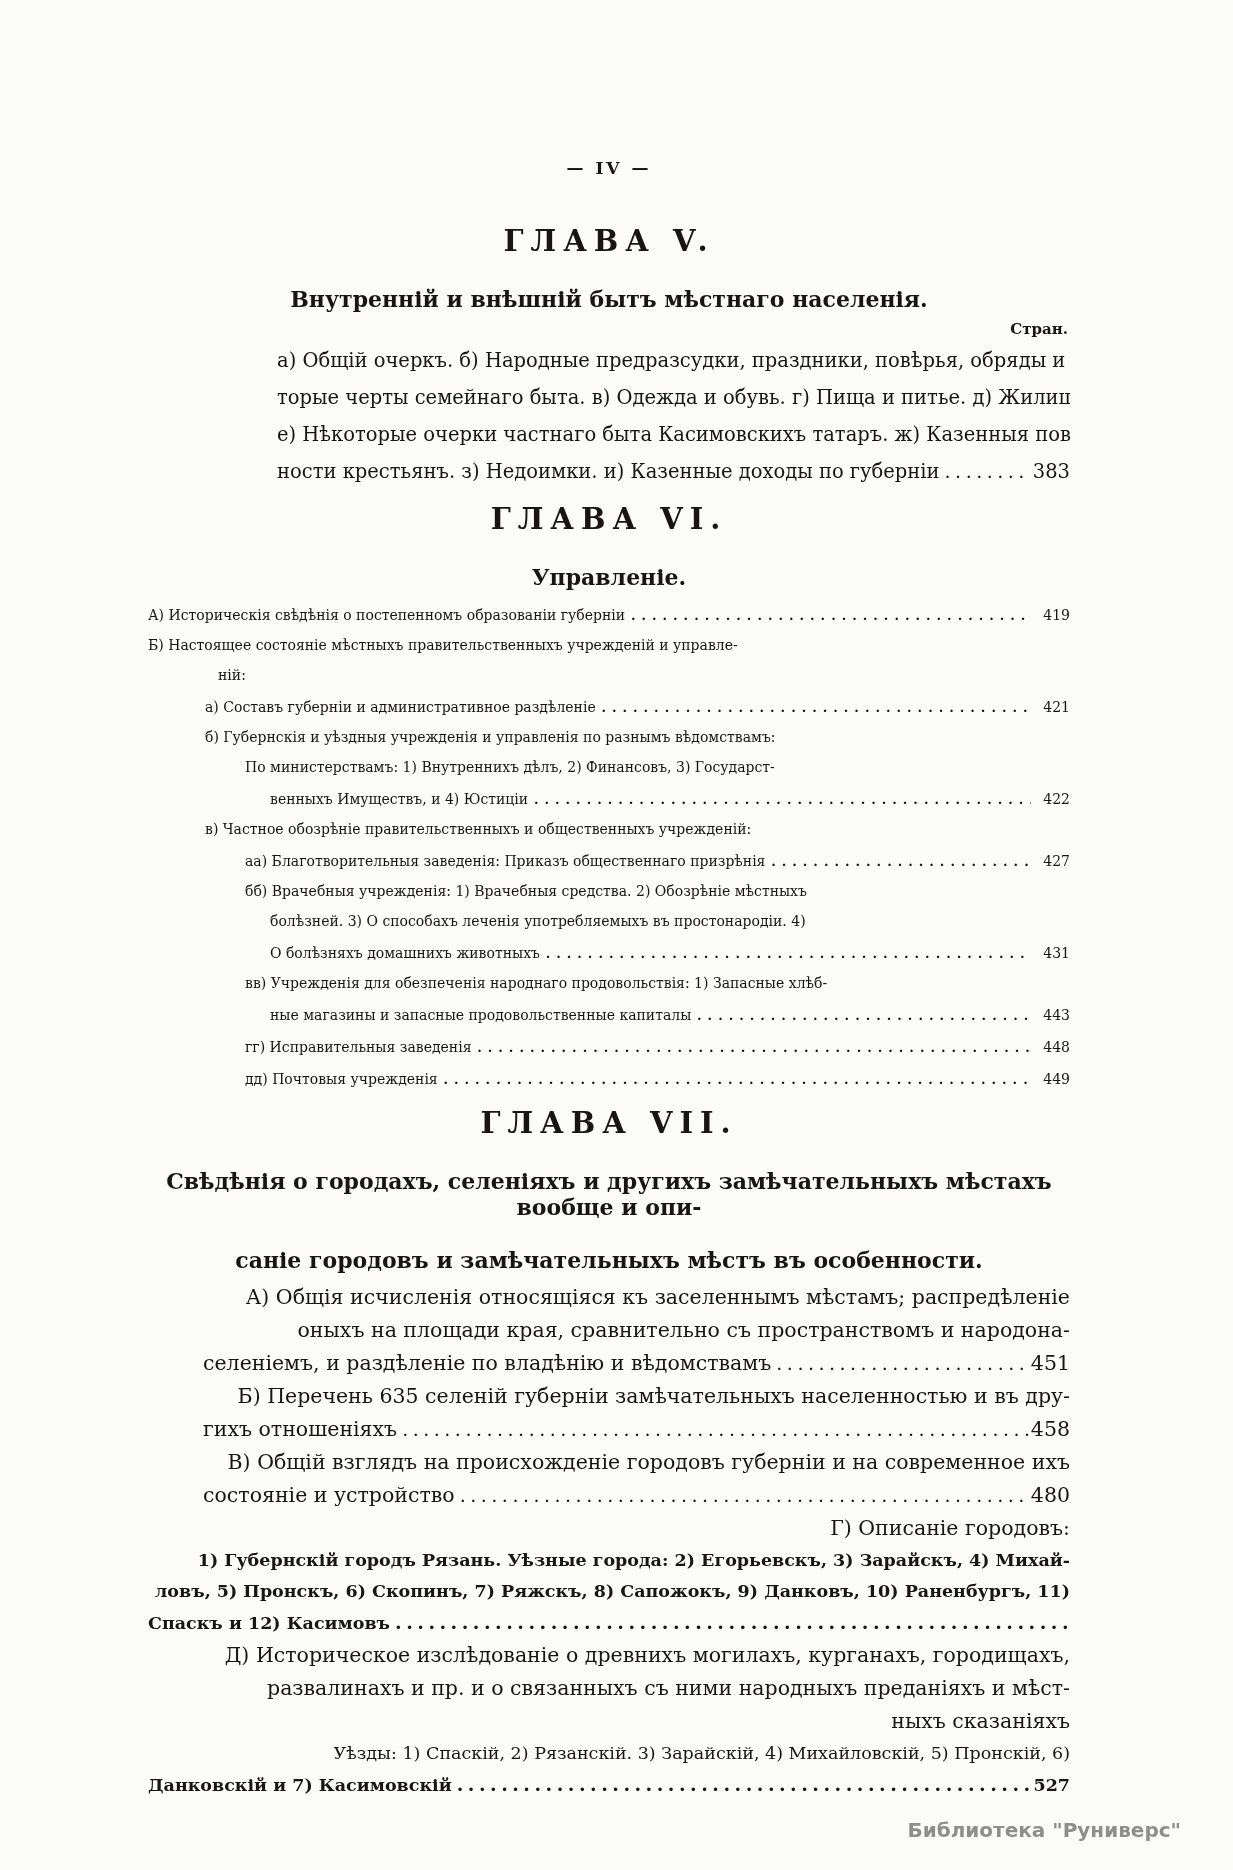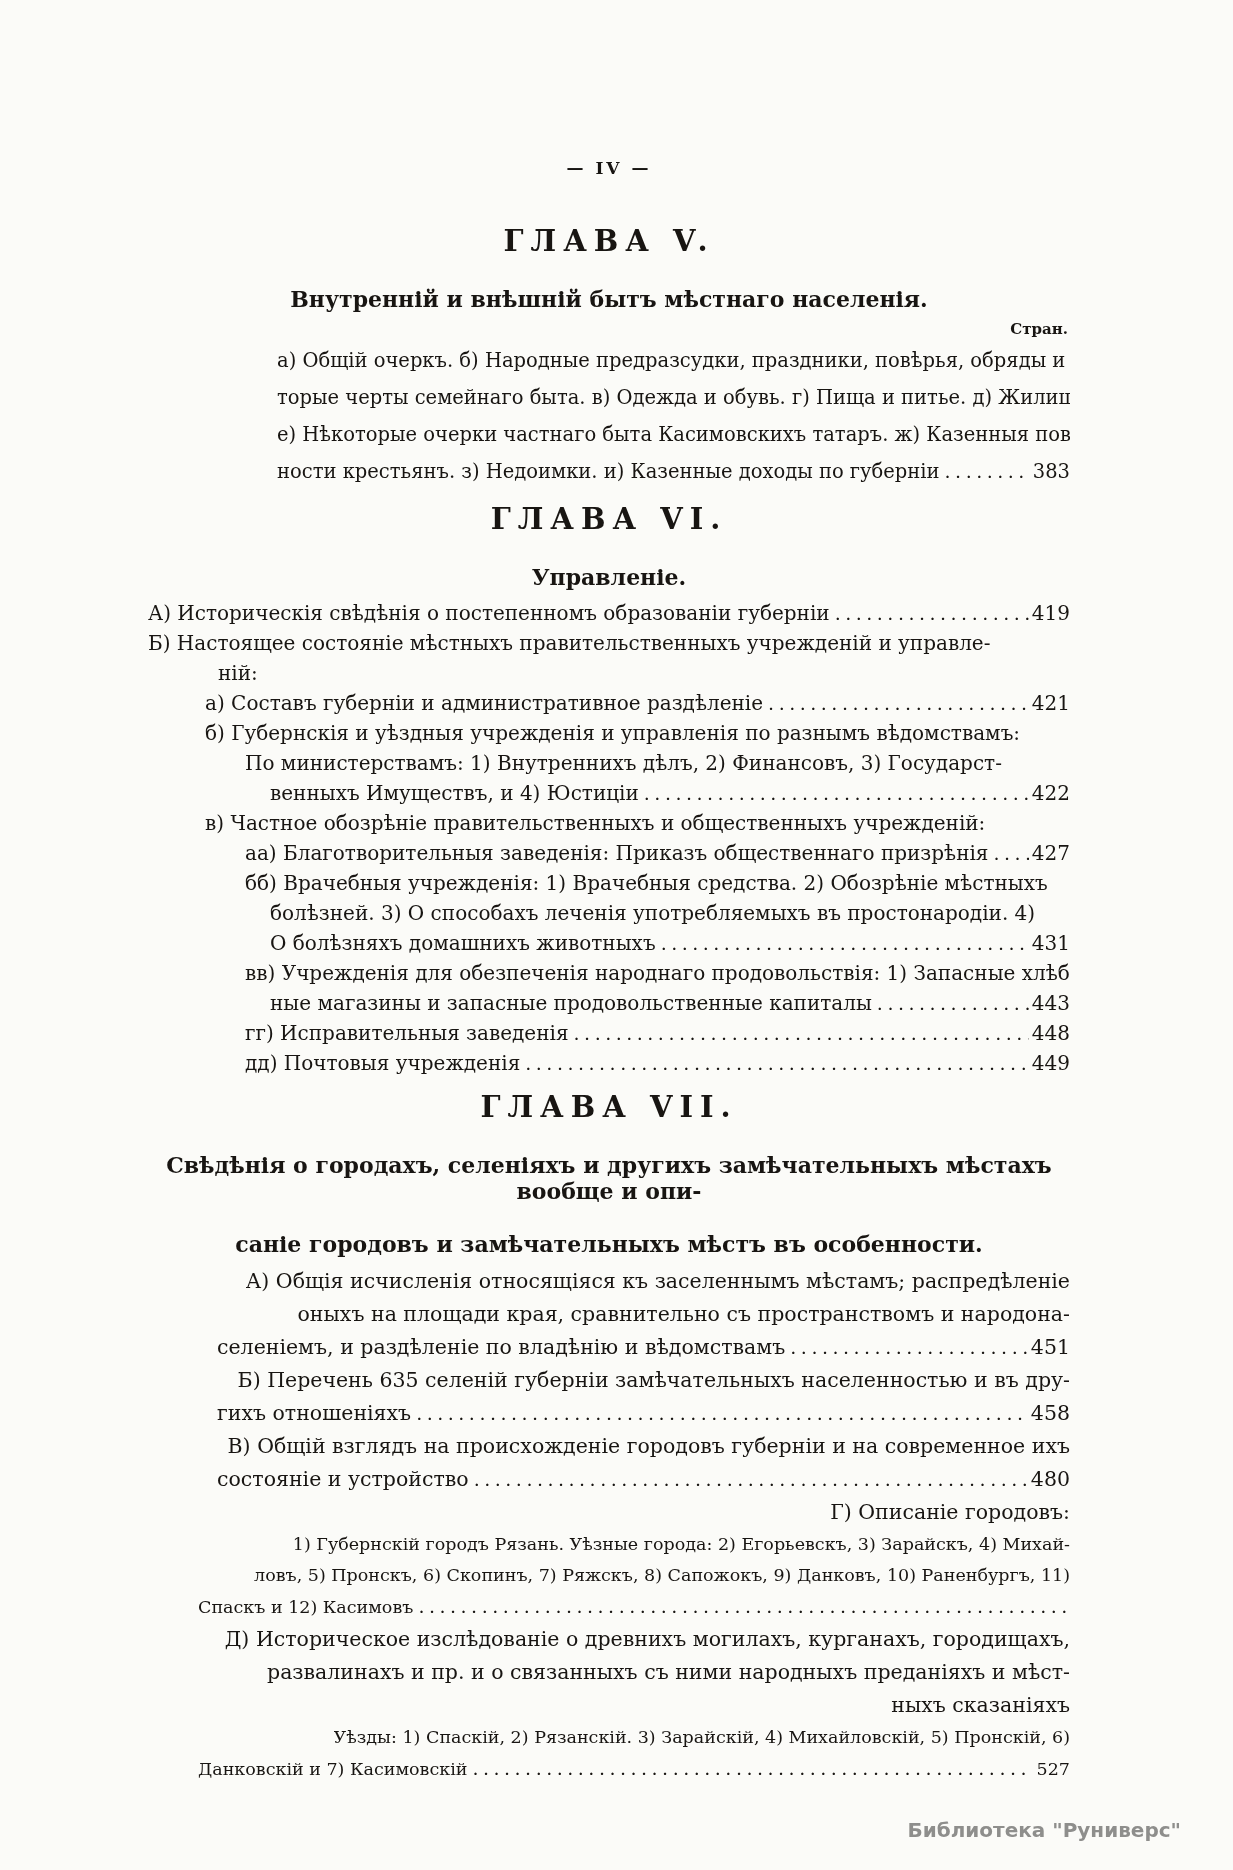--- a/index.html
+++ b/index.html
@@ -31,33 +31,33 @@
   .tline .dots{flex:1 1 0;overflow:hidden;margin:0 3px 0 5px;min-width:8px;}
   .tline .dots::after{
     content:"..............................................................................................................................................";
     letter-spacing:4.5px;font-size:19px;
   }
   .tline .pg{flex:0 0 auto;min-width:36px;text-align:right;}
 
   
   .ch-0 .tline{font-size:19.5px;line-height:37px;}
   
-  .ch-1 .tline{font-size:20px;line-height:30px;align-items:flex-end;}
+  .ch-1 .tline{font-size:14px;line-height:30px;align-items:flex-end;}
   
   .ch-2 .tline{font-size:20.5px;line-height:33px;justify-content:flex-end;}
   .ch-2 .tline.lvl-small,.ch-2 .tline.lvl-small0{font-size:17.5px;line-height:31px;}
 
   .lvl-para{margin-left:129px;}
   .lvl-l0{margin-left:0;}
-  .lvl-l0c{margin-left:69px;}
+  .lvl-l0c{margin-left:55px;}
   .lvl-l0c2{margin-left:70px;}
   .lvl-l1{margin-left:57px;}
   .lvl-l2{margin-left:97px;}
   .lvl-l2c{margin-left:122px;}
-  .lvl-small{margin-left:50px;}
+  .lvl-small{font-weight:bold;}
   .lvl-small0{margin-left:15px;}
 
   .watermark{
     position:absolute;right:52px;bottom:28px;
     font-family:"DejaVu Sans", sans-serif;font-size:20px;font-weight:bold;color:#8e8e8c;
   }
 </style>
 </head>
 <body>
 

